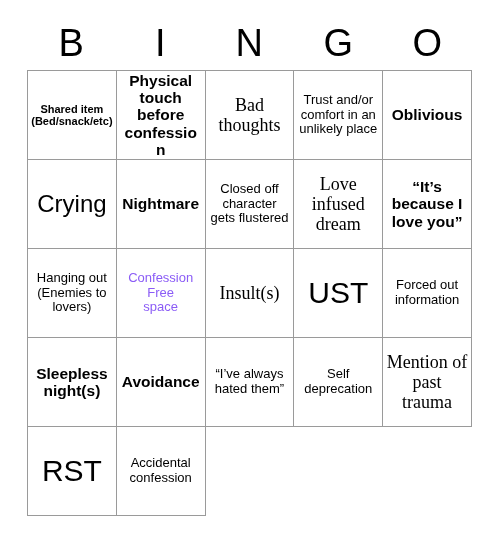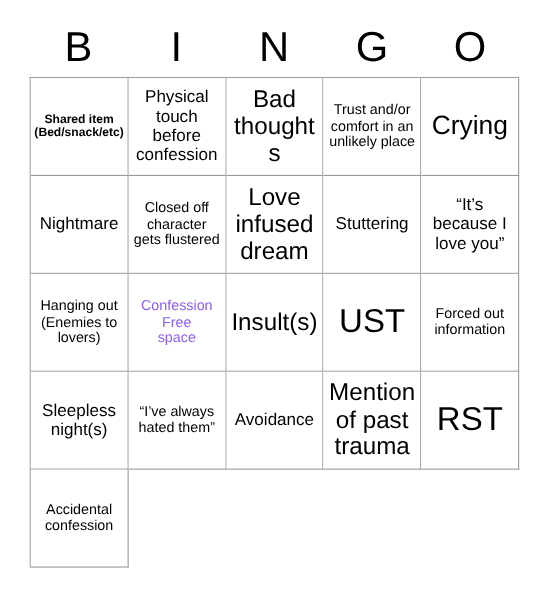--- a/index.html
+++ b/index.html
@@ -76,22 +76,22 @@
     display: block;
     width: 100%;
     line-height: 1.12;
     word-wrap: break-word;
     white-space: pre-line;
   }
 
   
   .cell[data-size="xs"] .cell-text  { font-size: 11px; font-weight: bold; }
   .cell[data-size="s"]  .cell-text  { font-size: 13px; }
-  .cell[data-size="m"]  .cell-text  { font-size: 15.5px; }
-  .cell[data-size="l"]  .cell-text  { font-size: 22px; }
+  .cell[data-size="m"]  .cell-text  { font-size: 15.5px; font-weight: bold; }
+  .cell[data-size="l"]  .cell-text  { font-size: 18px; font-family: Liberation Serif, serif; }
   .cell[data-size="xl"] .cell-text  { font-size: 24px; }
   .cell[data-size="xxl"] .cell-text { font-size: 30px; }
 
   .cell.free .cell-text {
     color: #8b5cf6;
   }
 </style>
 </head>
 <body>
 
@@ -112,34 +112,34 @@
       </div>
       <div class="cell" data-size="m">
         <span class="cell-text">Physical touch before confession</span>
       </div>
       <div class="cell" data-size="l">
         <span class="cell-text">Bad thoughts</span>
       </div>
       <div class="cell" data-size="s">
         <span class="cell-text">Trust and/or comfort in an unlikely place</span>
       </div>
+      <div class="cell" data-size="m">
+        <span class="cell-text">Oblivious</span>
+      </div>
       <div class="cell" data-size="xl">
         <span class="cell-text">Crying</span>
       </div>
       <div class="cell" data-size="m">
         <span class="cell-text">Nightmare</span>
       </div>
       <div class="cell" data-size="s">
         <span class="cell-text">Closed off character gets flustered</span>
       </div>
       <div class="cell" data-size="l">
         <span class="cell-text">Love infused dream</span>
-      </div>
-      <div class="cell" data-size="m">
-        <span class="cell-text">Stuttering</span>
       </div>
       <div class="cell" data-size="m">
         <span class="cell-text">“It’s because I love you”</span>
       </div>
       <div class="cell" data-size="s">
         <span class="cell-text">Hanging out (Enemies to lovers)</span>
       </div>
       <div class="cell free" data-size="s">
         <span class="cell-text">Confession
 Free
@@ -150,25 +150,28 @@
       </div>
       <div class="cell" data-size="xxl">
         <span class="cell-text">UST</span>
       </div>
       <div class="cell" data-size="s">
         <span class="cell-text">Forced out information</span>
       </div>
       <div class="cell" data-size="m">
         <span class="cell-text">Sleepless night(s)</span>
       </div>
+      <div class="cell" data-size="m">
+        <span class="cell-text">Avoidance</span>
+      </div>
       <div class="cell" data-size="s">
         <span class="cell-text">“I’ve always hated them”</span>
       </div>
-      <div class="cell" data-size="m">
-        <span class="cell-text">Avoidance</span>
+      <div class="cell" data-size="s">
+        <span class="cell-text">Self deprecation</span>
       </div>
       <div class="cell" data-size="l">
         <span class="cell-text">Mention of past trauma</span>
       </div>
       <div class="cell" data-size="xxl">
         <span class="cell-text">RST</span>
       </div>
       <div class="cell" data-size="s">
         <span class="cell-text">Accidental confession</span>
       </div>

